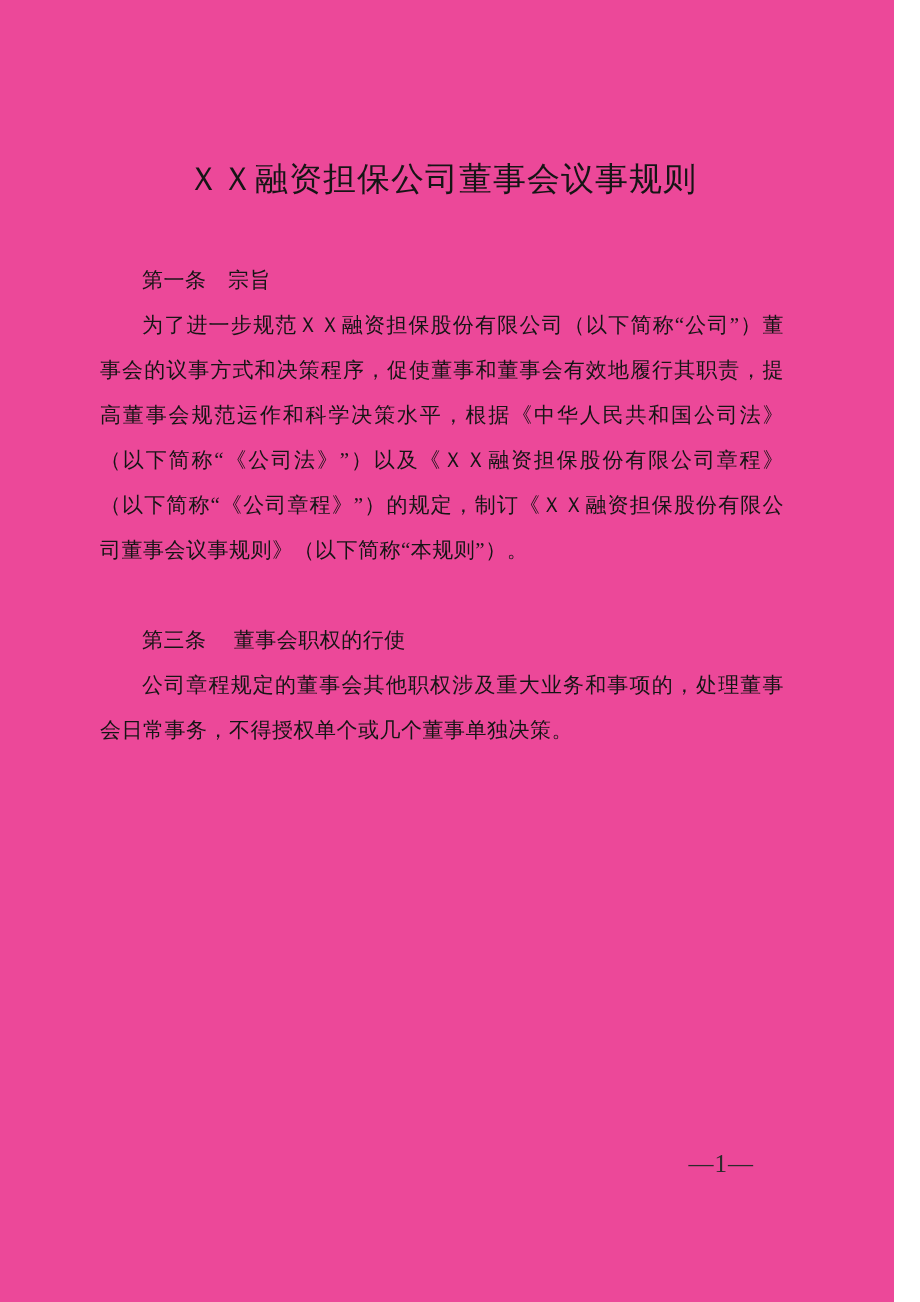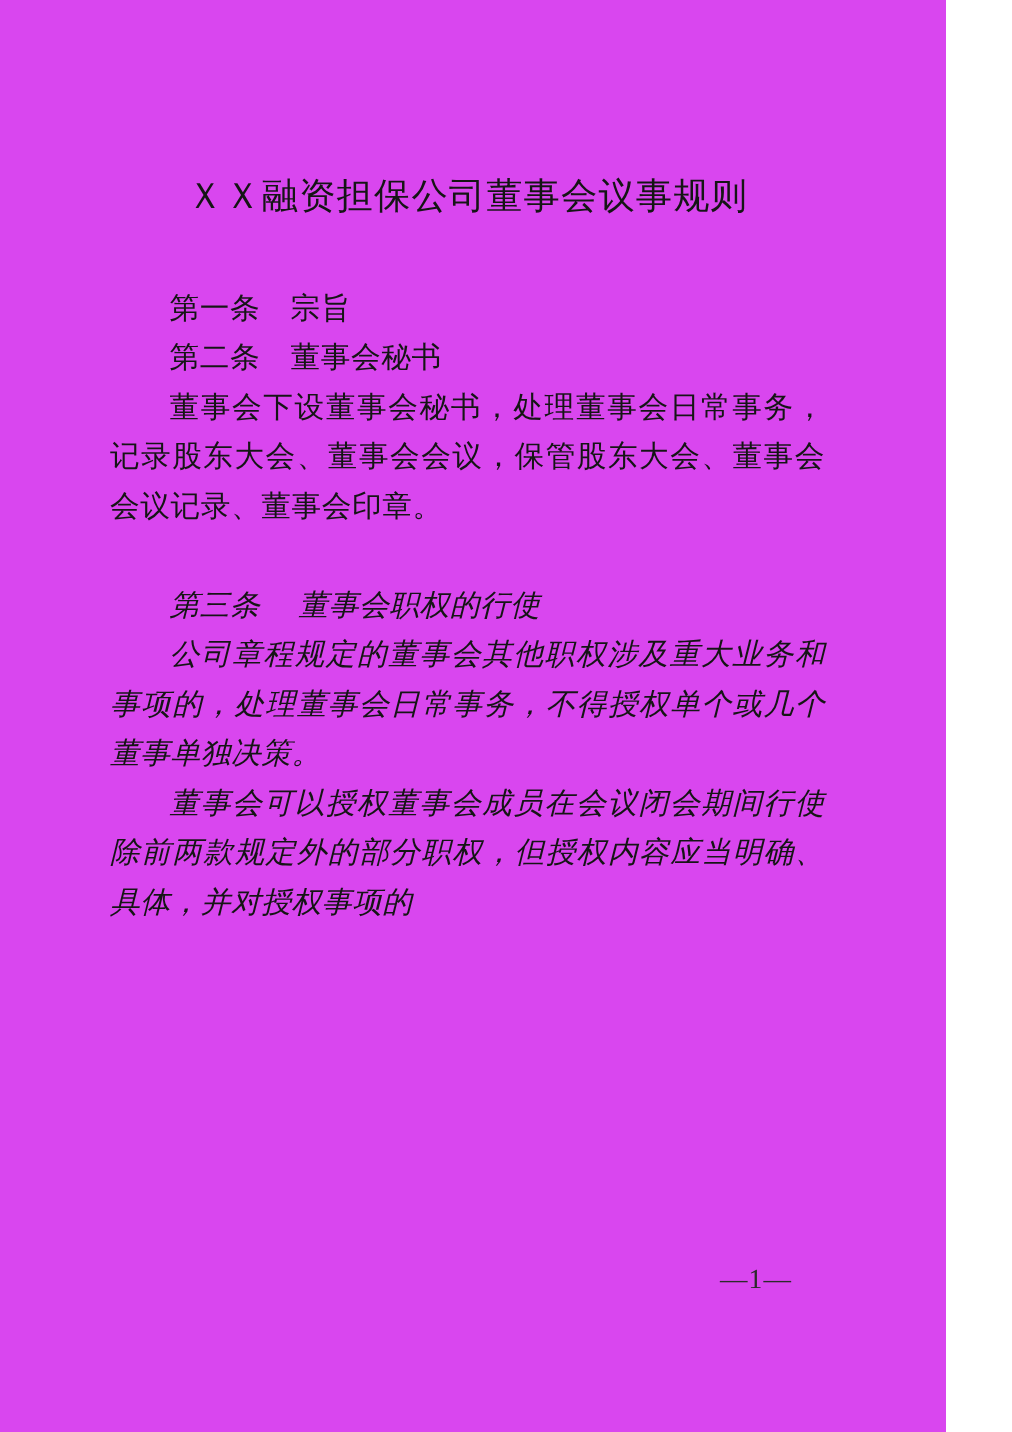--- a/index.html
+++ b/index.html
@@ -4,24 +4,25 @@
 <style>
   html, body {
     margin: 0;
     padding: 0;
     background: #ffffff;
   }
   .page {
     position: relative;
     width: 860px;
     height: 1302px;
-    background: #d946ef;
+    background: #ec4899;
     overflow: hidden;
     font-family: "Liberation Serif", "DejaVu Serif", serif;
     color: #151515;
+    padding-left: 34px;
   }
   .content {
     position: absolute;
     left: 100px;
     right: 110px;
     top: 150px;
   }
   .doc-title {
     margin: 0 0 50px 0;
     font-size: 33px;
@@ -29,25 +30,24 @@
     line-height: 58px;
     text-align: center;
     letter-spacing: 1px;
     white-space: nowrap;
   }
   .section {
     margin: 0;
   }
   .section.gap-before {
     margin-top: 45px;
-    font-style: italic;
   }
   .heading, .body-para {
     margin: 0;
-    font-size: 27px;
+    font-size: 21px;
     line-height: 45px;
     text-indent: 2em;
     letter-spacing: 0.5px;
   }
   .body-para {
     text-align: justify;
   }
   .page-number {
     position: absolute;
     top: 1148px;
@@ -61,29 +61,25 @@
 </head>
 <body>
 
 <div class="page">
   <div class="content">
 
     <h1 class="doc-title">ＸＸ融资担保公司董事会议事规则</h1>
 
     <div class="section">
       <p class="heading">第一条　宗旨</p>
+      <p class="body-para">为了进一步规范ＸＸ融资担保股份有限公司（以下简称“公司”）董事会的议事方式和决策程序，促使董事和董事会有效地履行其职责，提高董事会规范运作和科学决策水平，根据《中华人民共和国公司法》（以下简称“《公司法》”）以及《ＸＸ融资担保股份有限公司章程》（以下简称“《公司章程》”）的规定，制订《ＸＸ融资担保股份有限公司董事会议事规则》（以下简称“本规则”）。</p>
     </div>
 
-    <div class="section">
-      <p class="heading">第二条　董事会秘书</p>
-      <p class="body-para">董事会下设董事会秘书，处理董事会日常事务，记录股东大会、董事会会议，保管股东大会、董事会会议记录、董事会印章。</p>
-    </div>
 
     <div class="section gap-before">
       <p class="heading">第三条　 董事会职权的行使</p>
       <p class="body-para">公司章程规定的董事会其他职权涉及重大业务和事项的，处理董事会日常事务，不得授权单个或几个董事单独决策。</p>
-      <p class="body-para">董事会可以授权董事会成员在会议闭会期间行使除前两款规定外的部分职权，但授权内容应当明确、具体，并对授权事项的</p>
     </div>
 
   </div>
 
   <div class="page-number">—1—</div>
 </div>
 
 </body></html>

